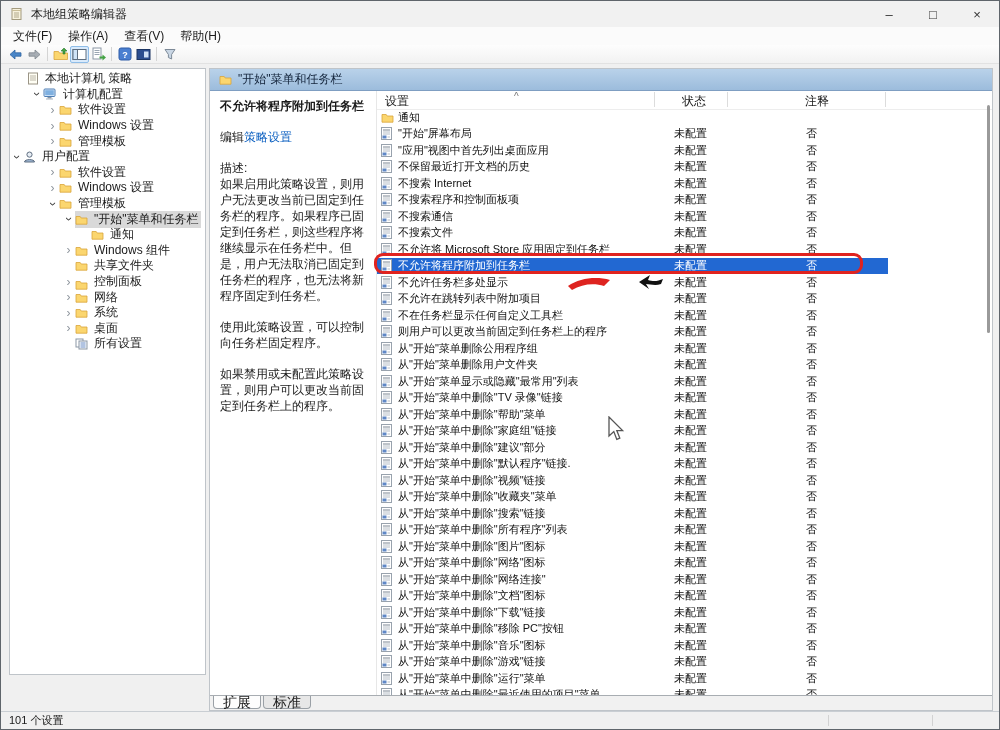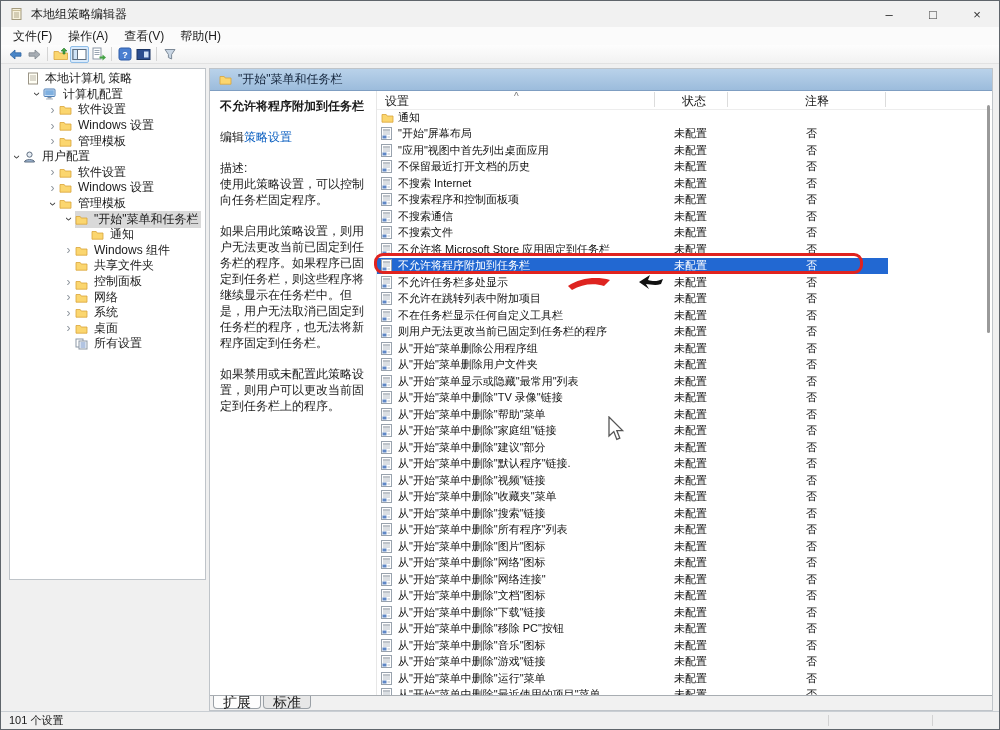--- a/index.html
+++ b/index.html
@@ -23,21 +23,21 @@
 
   
   .toolbar{position:absolute;left:0;top:44px;right:0;height:19px;background:linear-gradient(#fdfdfd,#f2f2f2);
            border-bottom:1px solid #e2e2e2;display:flex;align-items:center;padding-left:5px;box-sizing:border-box;}
   .tbtn{height:17px;min-width:19px;display:flex;align-items:center;justify-content:center;
         border:1px solid transparent;border-radius:2px;box-sizing:border-box;}
   .tbtn.active{background:#d9eafb;border-color:#8fbde8;}
   .tsep{width:1px;height:14px;background:#d4d4d4;margin:0 3px;}
 
   
-  .treepane{position:absolute;left:8px;top:67px;width:197px;height:512px;background:#fff;
+  .treepane{position:absolute;left:8px;top:67px;width:197px;height:607px;background:#fff;
             border:1px solid #bfc4c9;box-sizing:border-box;overflow:hidden;padding-top:2px;}
   .trow{display:flex;align-items:center;height:15.6px;font-size:12px;color:#1a1a1a;white-space:nowrap;}
   .chev{width:13px;flex:none;text-align:center;font-size:12px;line-height:1;color:#8f969e;}
   .chev.exp{color:#3c3c3c;transform:rotate(90deg);}
   .chev.none{visibility:hidden;}
   .ticn{display:flex;flex:none;margin-right:4px;}
   .tlabel{padding:0 2px;}
   .tsel{background:#d9d9d9;}
 
   .rpanel{position:absolute;left:208px;top:67px;width:784px;height:643px;background:#fff;
@@ -409,22 +409,22 @@
     </div>
 
     <div class="pcontent">
       <div class="descpane">
         <div class="dtitle">不允许将程序附加到任务栏</div>
         <div class="dline">
           <span>编辑</span><span class="dlink">策略设置</span>
         </div>
         <div>
           <div>描述:</div>
+          <div class="dpar">如果启用此策略设置，则用户无法更改当前已固定到任务栏的程序。如果程序已固定到任务栏，则这些程序将继续显示在任务栏中。但是，用户无法取消已固定到任务栏的程序，也无法将新程序固定到任务栏。</div>
           <div class="dpar" style="margin-bottom:15px;">使用此策略设置，可以控制向任务栏固定程序。</div>
-          <div class="dpar">如果启用此策略设置，则用户无法更改当前已固定到任务栏的程序。如果程序已固定到任务栏，则这些程序将继续显示在任务栏中。但是，用户无法取消已固定到任务栏的程序，也无法将新程序固定到任务栏。</div>
           <div class="dpar">如果禁用或未配置此策略设置，则用户可以更改当前固定到任务栏上的程序。</div>
         </div>
       </div>
 
       <div class="listpane">
         <div class="lheader">
           <span class="hcell" style="left:8px;">设置</span>
           <span class="sortcarat" style="left:137px;">^</span>
           <span class="hcell" style="left:305px;">状态</span>
           <span class="hcell" style="left:428px;">注释</span>
@@ -627,21 +627,21 @@
               <span class="lic">
                 <svg width="11" height="13">
                   <rect x="0.5" y="0.5" width="10" height="12" fill="#fff" stroke="#98a2ad"></rect>
                   <line x1="2" y1="3" x2="9" y2="3" stroke="#7d8794"></line>
                   <line x1="2" y1="5" x2="9" y2="5" stroke="#b6bec7"></line>
                   <line x1="2" y1="7" x2="9" y2="7" stroke="#b6bec7"></line>
                   <rect x="1.5" y="8.5" width="4" height="3" fill="#5f87c6"></rect>
                   <line x1="6.5" y1="10" x2="9" y2="10" stroke="#b6bec7"></line>
                 </svg>
               </span>
-              <span class="lname">则用户无法更改当前已固定到任务栏的程序</span>
+              <span class="lname">则用户可以更改当前固定到任务栏上的程序</span>
               <span class="lstatus">未配置</span>
               <span class="lcomment">否</span>
             </div>
             <div class="lrow">
               <span class="lic">
                 <svg width="11" height="13">
                   <rect x="0.5" y="0.5" width="10" height="12" fill="#fff" stroke="#98a2ad"></rect>
                   <line x1="2" y1="3" x2="9" y2="3" stroke="#7d8794"></line>
                   <line x1="2" y1="5" x2="9" y2="5" stroke="#b6bec7"></line>
                   <line x1="2" y1="7" x2="9" y2="7" stroke="#b6bec7"></line>

